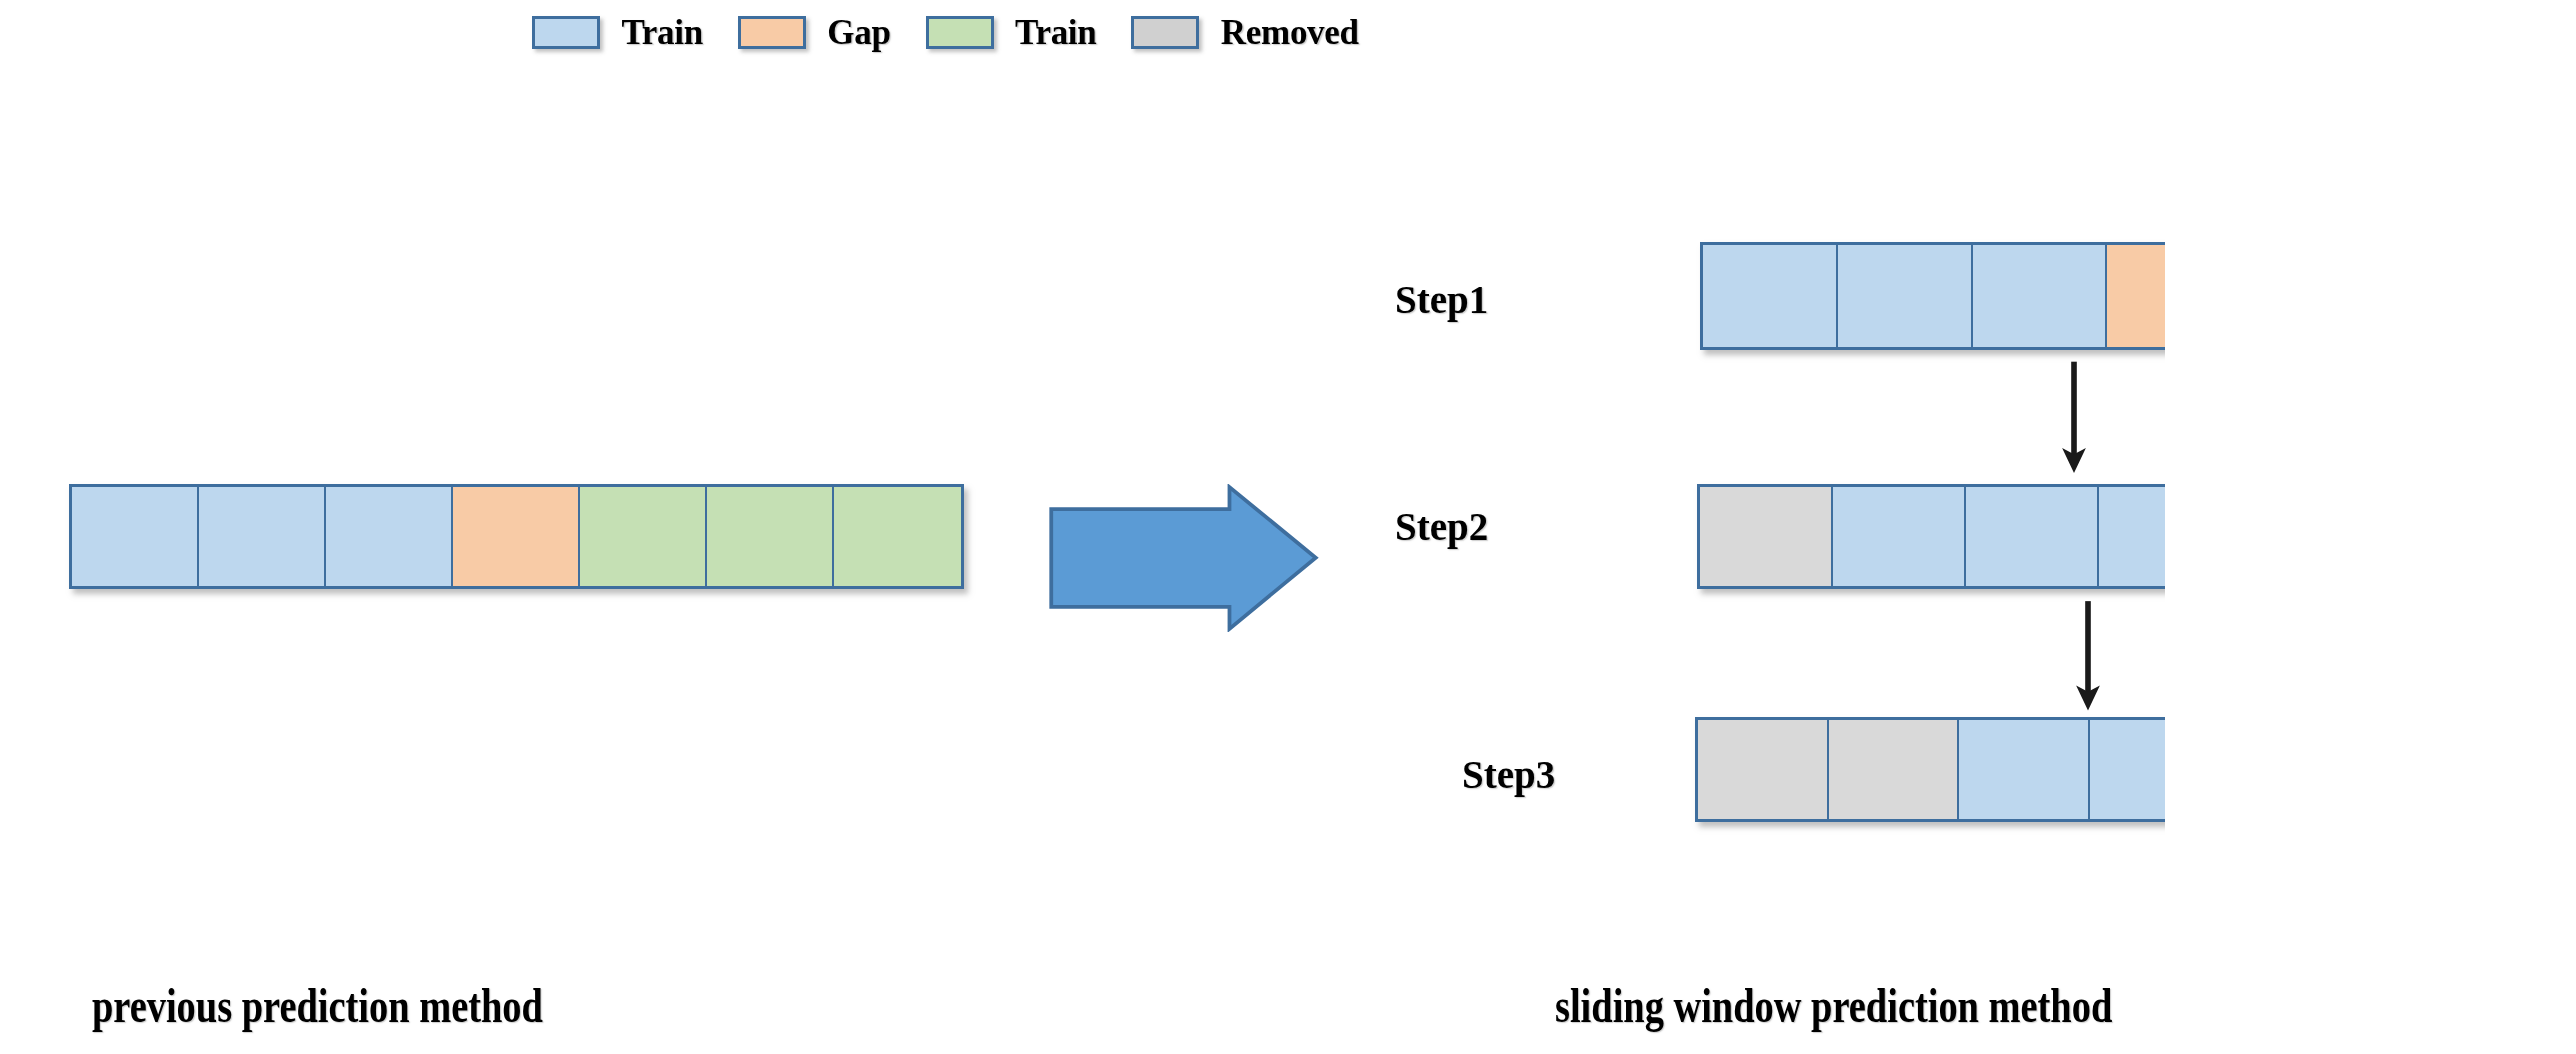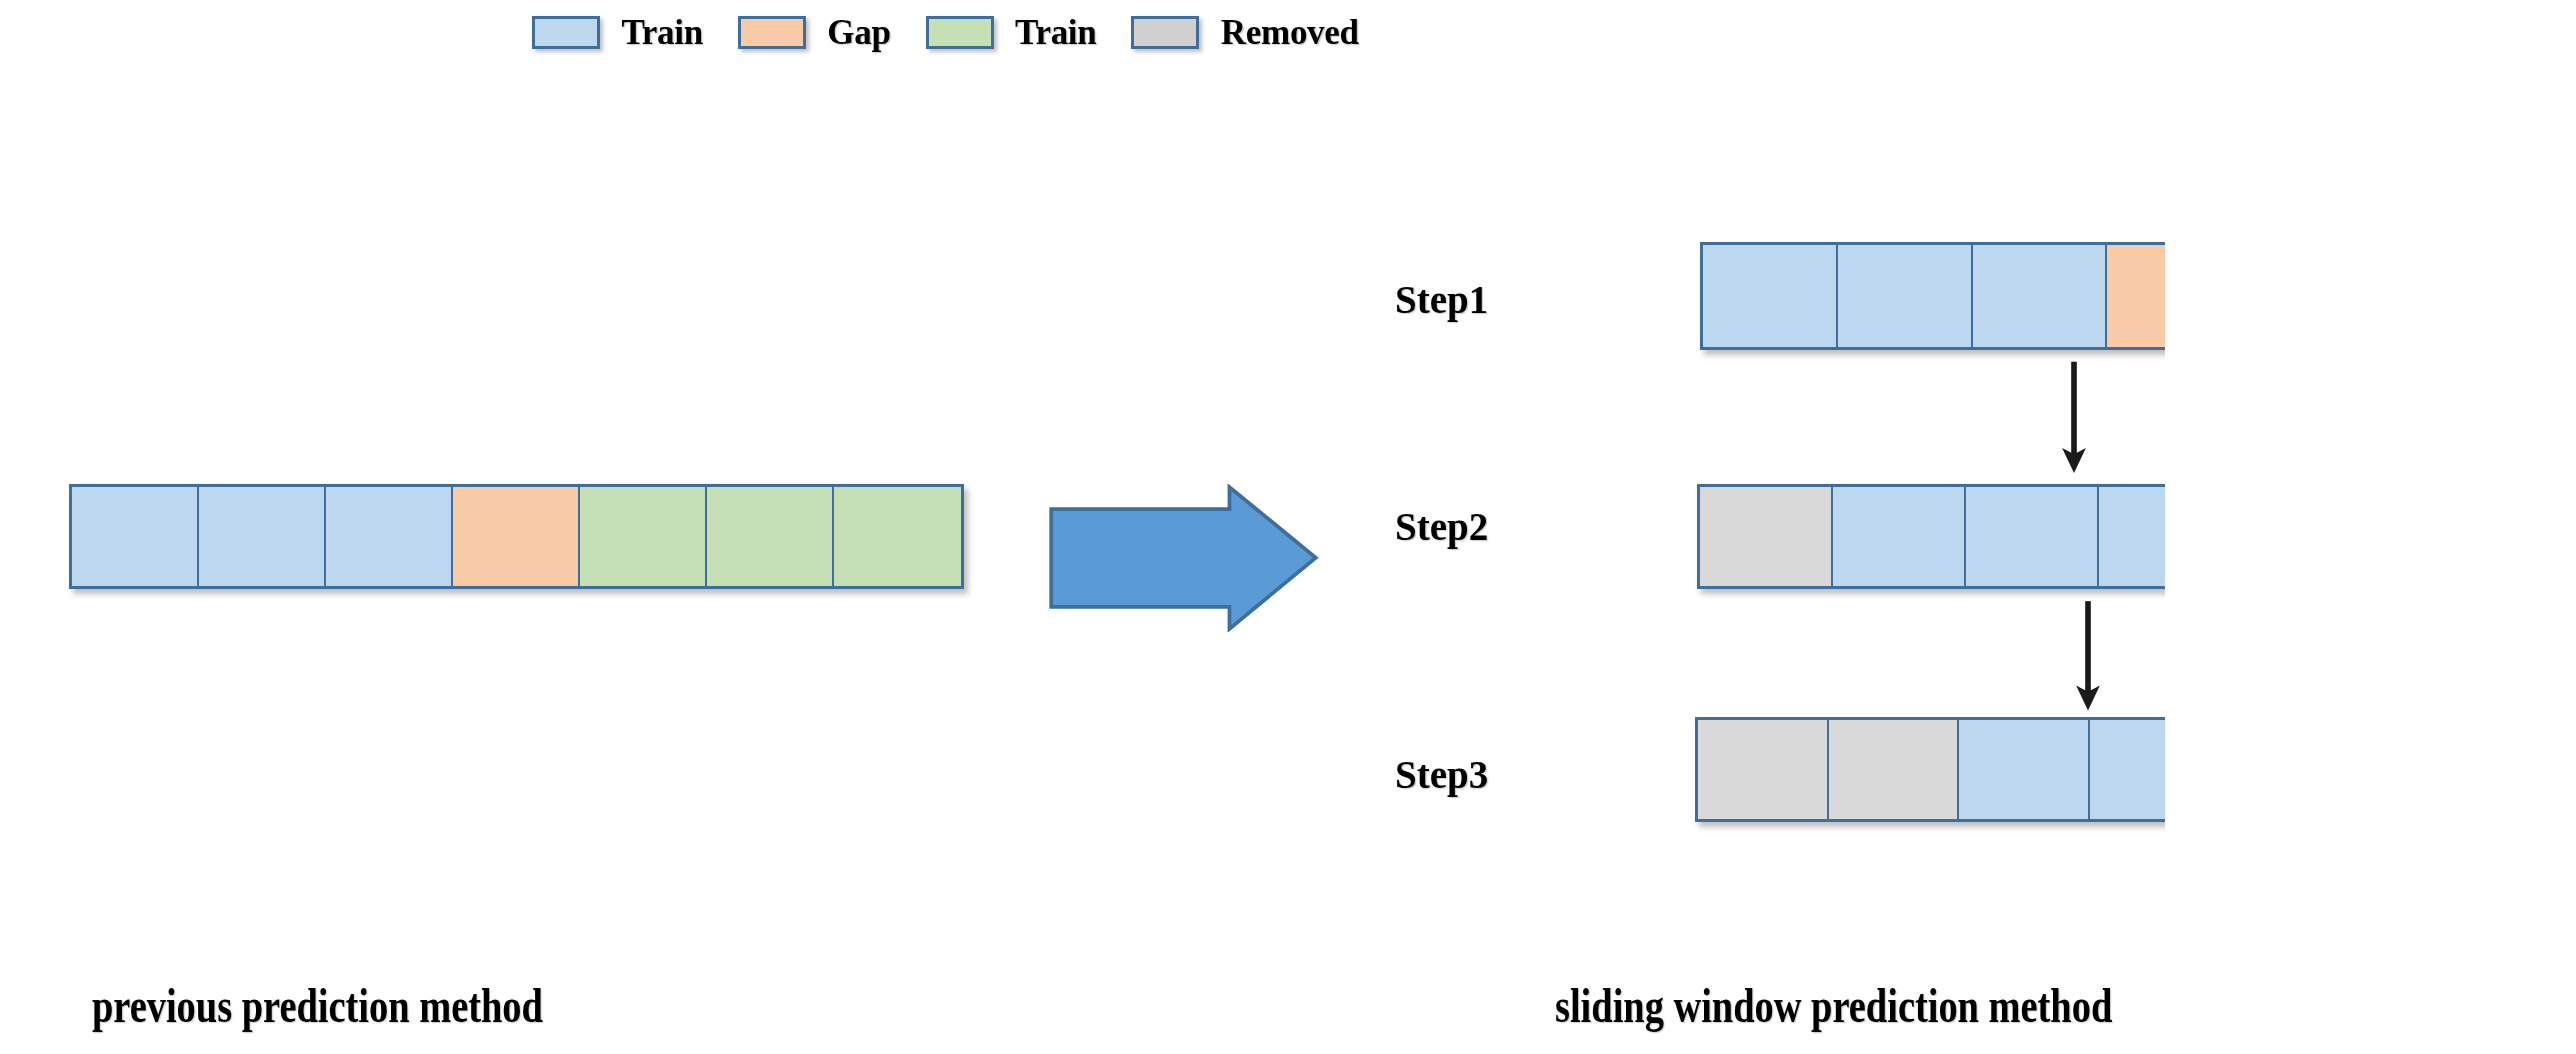--- a/index.html
+++ b/index.html
@@ -142,21 +142,21 @@
       <div class="cell" style="width: 14.2857%; background: rgb(197, 224, 180); border-right-color: rgb(62, 110, 158);"></div>
       <div class="cell" style="width: 14.2857%; background: rgb(197, 224, 180); border-right-color: rgb(62, 110, 158);"></div>
     </div>
 
   <svg id="big-arrow" viewBox="0 0 430 235">
     <polygon id="big-arrow-shape" points="5,40 288,40 288,5 425,117 288,230 288,195 5,195" stroke-width="6" stroke-linejoin="miter" fill="#5B9BD5" stroke="#3E6E9E"></polygon>
   </svg>
 
   <div class="step-label" style="left:1347px; top:277px;">Step1</div>
   <div class="step-label" style="left:1347px; top:504px;">Step2</div>
-  <div class="step-label" style="left:1347px; top:752px;">Step3</div>
+  <div class="step-label" style="left:1414px; top:752px;">Step3</div>
 
   <div class="bar" id="step1-bar" style="left: 1652px; top: 242px; width: 680px; height: 108px; border-color: rgb(62, 110, 158);">
       <div class="cell" style="width: 20%; background: rgb(189, 215, 238); border-right-color: rgb(62, 110, 158);"></div>
       <div class="cell" style="width: 20%; background: rgb(189, 215, 238); border-right-color: rgb(62, 110, 158);"></div>
       <div class="cell" style="width: 20%; background: rgb(189, 215, 238); border-right-color: rgb(62, 110, 158);"></div>
       <div class="cell" style="width: 20%; background: rgb(248, 203, 166); border-right-color: rgb(62, 110, 158);"></div>
       <div class="cell" style="width: 20%; background: rgb(197, 224, 180); border-right-color: rgb(62, 110, 158);"></div>
     </div>
 
   <div class="bar" id="step2-bar" style="left: 1649px; top: 484px; width: 805px; height: 105px; border-color: rgb(62, 110, 158);">

